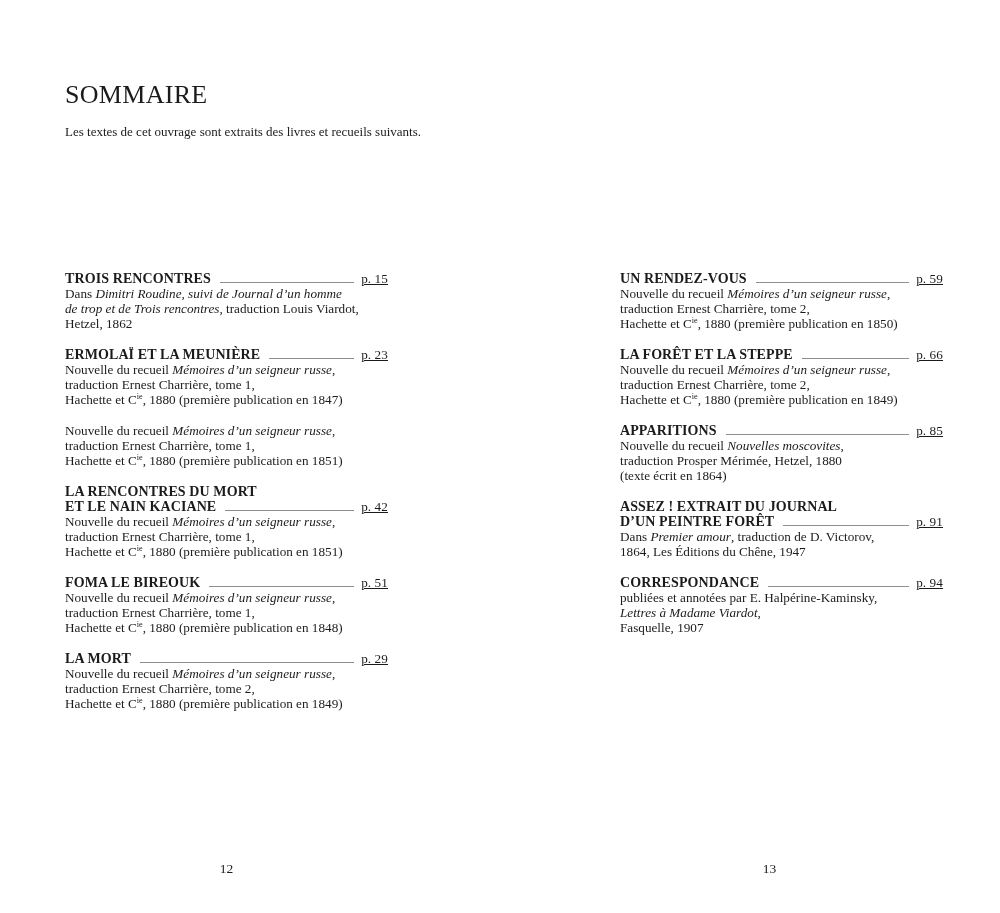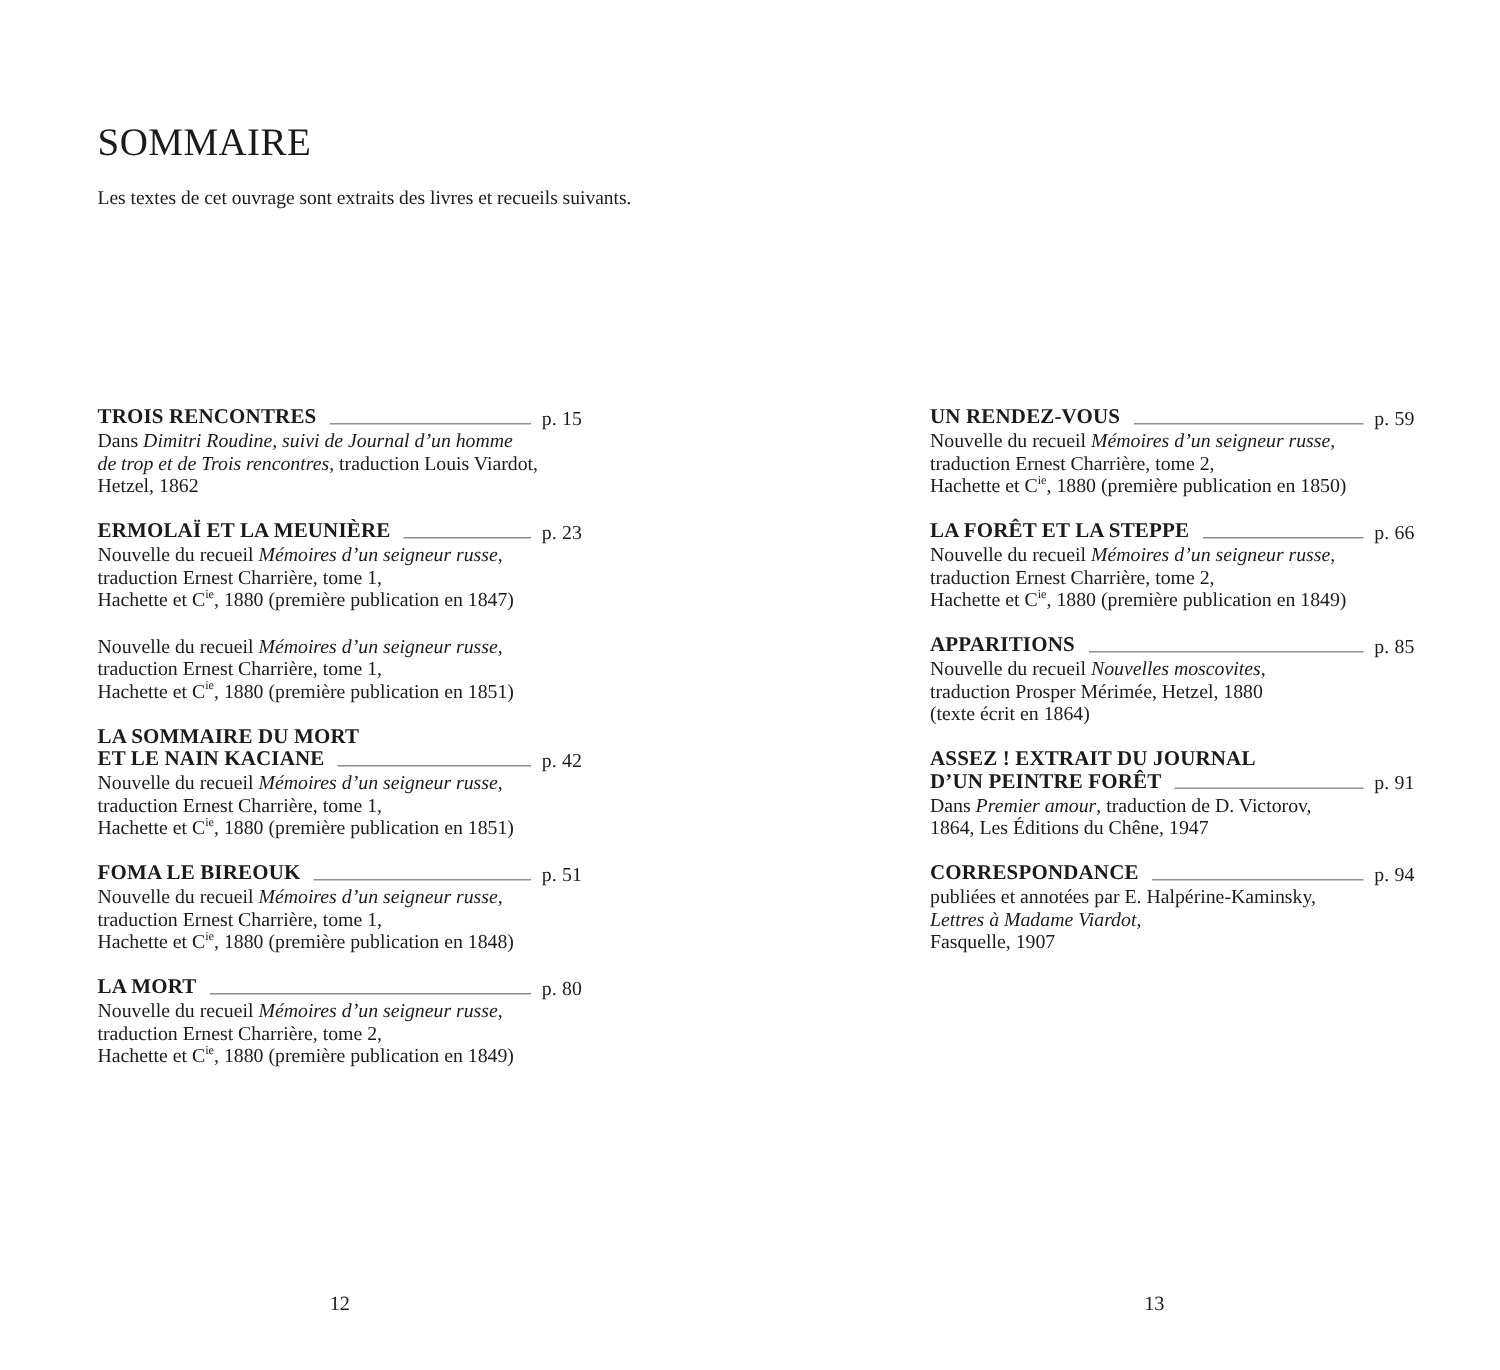--- a/index.html
+++ b/index.html
@@ -52,20 +52,21 @@
     flex: 1 1 auto;
     align-self: flex-end;
     border-bottom: 1px solid #8e8e8e;
     margin: 0 7px 3px 9px;
     min-width: 12px;
   }
   .pagenum {
     font-weight: normal;
     font-size: 13.2px;
     white-space: nowrap;
+    text-decoration: underline;
   }
   .desc {
     font-size: 13.2px;
     line-height: 15px;
   }
   .desc sup {
     font-size: 0.62em;
     line-height: 0;
     vertical-align: super;
   }
@@ -106,21 +107,21 @@
       <div class="desc">Nouvelle du recueil <i>Mémoires d’un seigneur russe</i>,</div>
       <div class="desc">traduction Ernest Charrière, tome 1,</div>
       <div class="desc">Hachette et C<sup>ie</sup>, 1880 (première publication en 1847)</div>
     </div>
     <div class="entry">
       <div class="desc">Nouvelle du recueil <i>Mémoires d’un seigneur russe</i>,</div>
       <div class="desc">traduction Ernest Charrière, tome 1,</div>
       <div class="desc">Hachette et C<sup>ie</sup>, 1880 (première publication en 1851)</div>
     </div>
     <div class="entry">
-      <div class="title-line">LA SOMMAIRE DU MORT</div>
+      <div class="title-line">LA RENCONTRES DU MORT</div>
       <div class="title-row">
         <span class="title-text">ET LE NAIN KACIANE</span>
         <span class="leader"></span>
         <span class="pagenum">p. 42</span>
       </div>
       <div class="desc">Nouvelle du recueil <i>Mémoires d’un seigneur russe</i>,</div>
       <div class="desc">traduction Ernest Charrière, tome 1,</div>
       <div class="desc">Hachette et C<sup>ie</sup>, 1880 (première publication en 1851)</div>
     </div>
     <div class="entry">
@@ -130,21 +131,21 @@
         <span class="pagenum">p. 51</span>
       </div>
       <div class="desc">Nouvelle du recueil <i>Mémoires d’un seigneur russe</i>,</div>
       <div class="desc">traduction Ernest Charrière, tome 1,</div>
       <div class="desc">Hachette et C<sup>ie</sup>, 1880 (première publication en 1848)</div>
     </div>
     <div class="entry">
       <div class="title-row">
         <span class="title-text">LA MORT</span>
         <span class="leader"></span>
-        <span class="pagenum">p. 80</span>
+        <span class="pagenum">p. 29</span>
       </div>
       <div class="desc">Nouvelle du recueil <i>Mémoires d’un seigneur russe</i>,</div>
       <div class="desc">traduction Ernest Charrière, tome 2,</div>
       <div class="desc">Hachette et C<sup>ie</sup>, 1880 (première publication en 1849)</div>
     </div>
   </div>
 <div class="toc-column right">
     <div class="entry">
       <div class="title-row">
         <span class="title-text">UN RENDEZ-VOUS</span>

